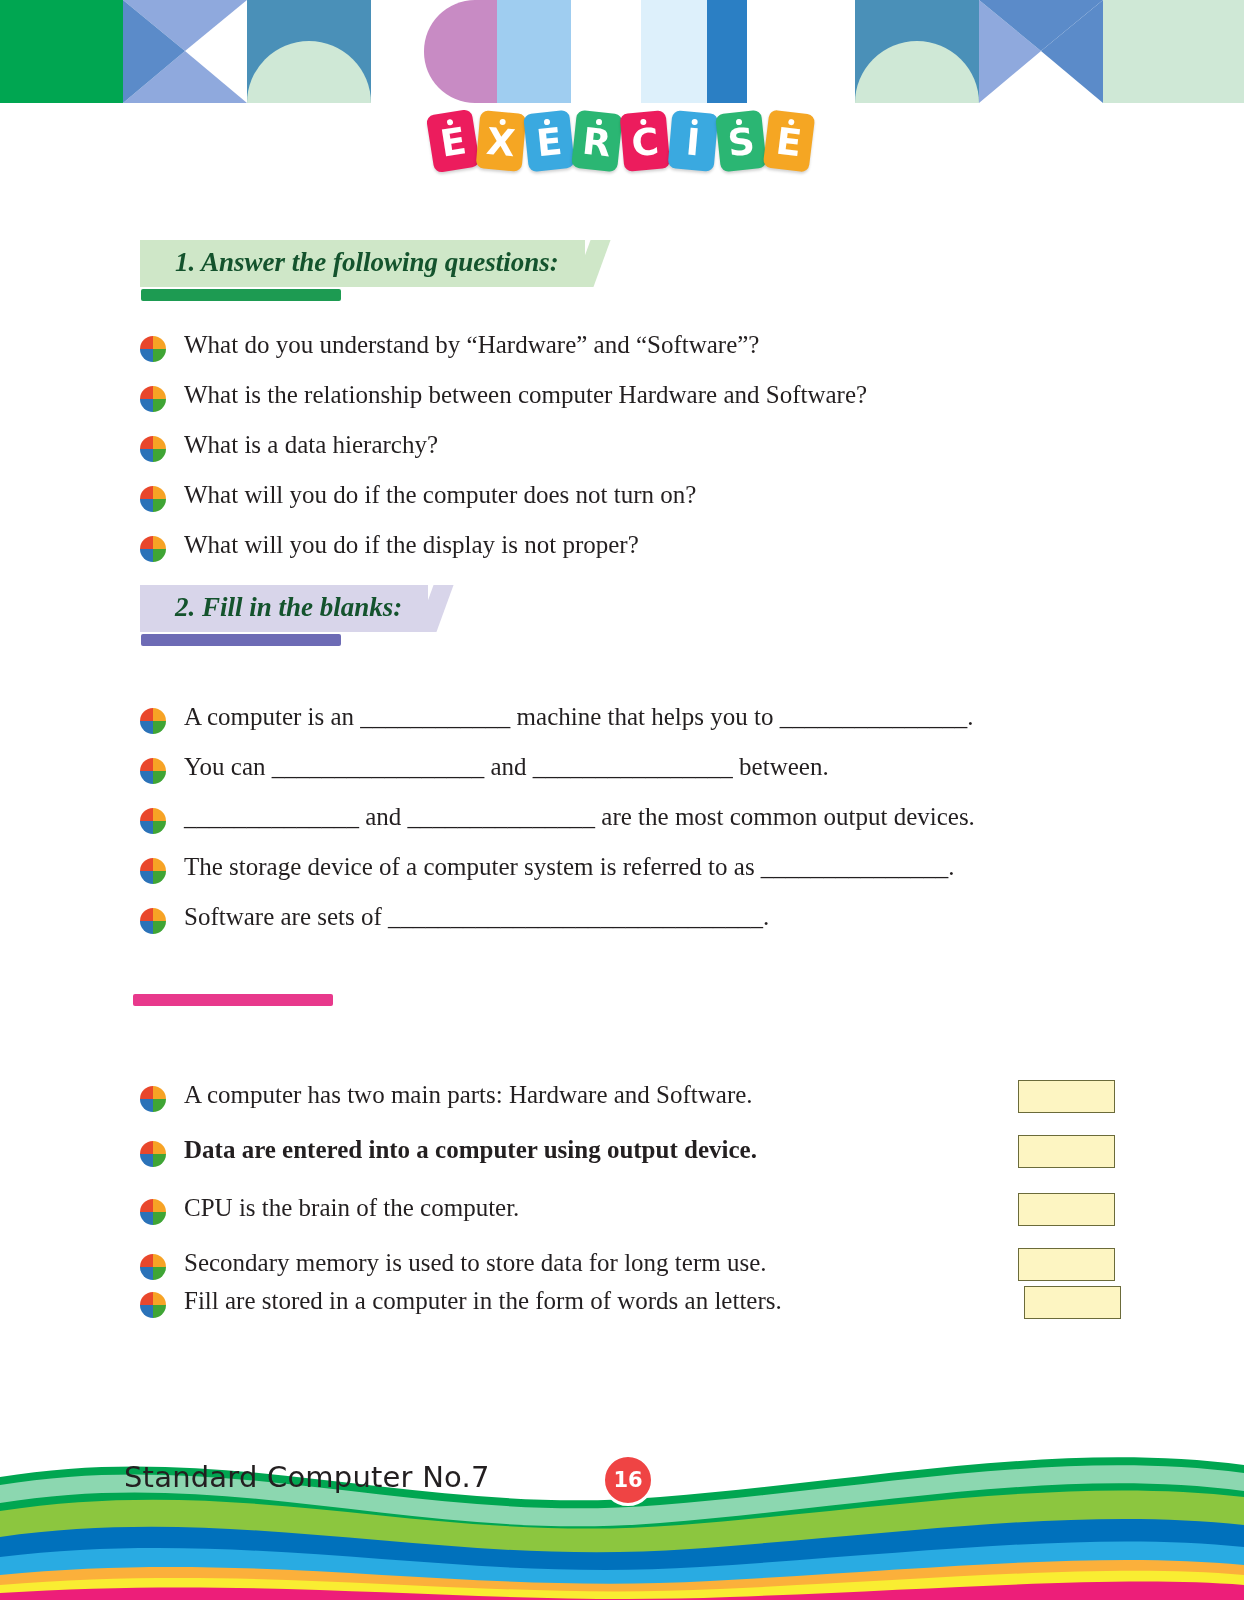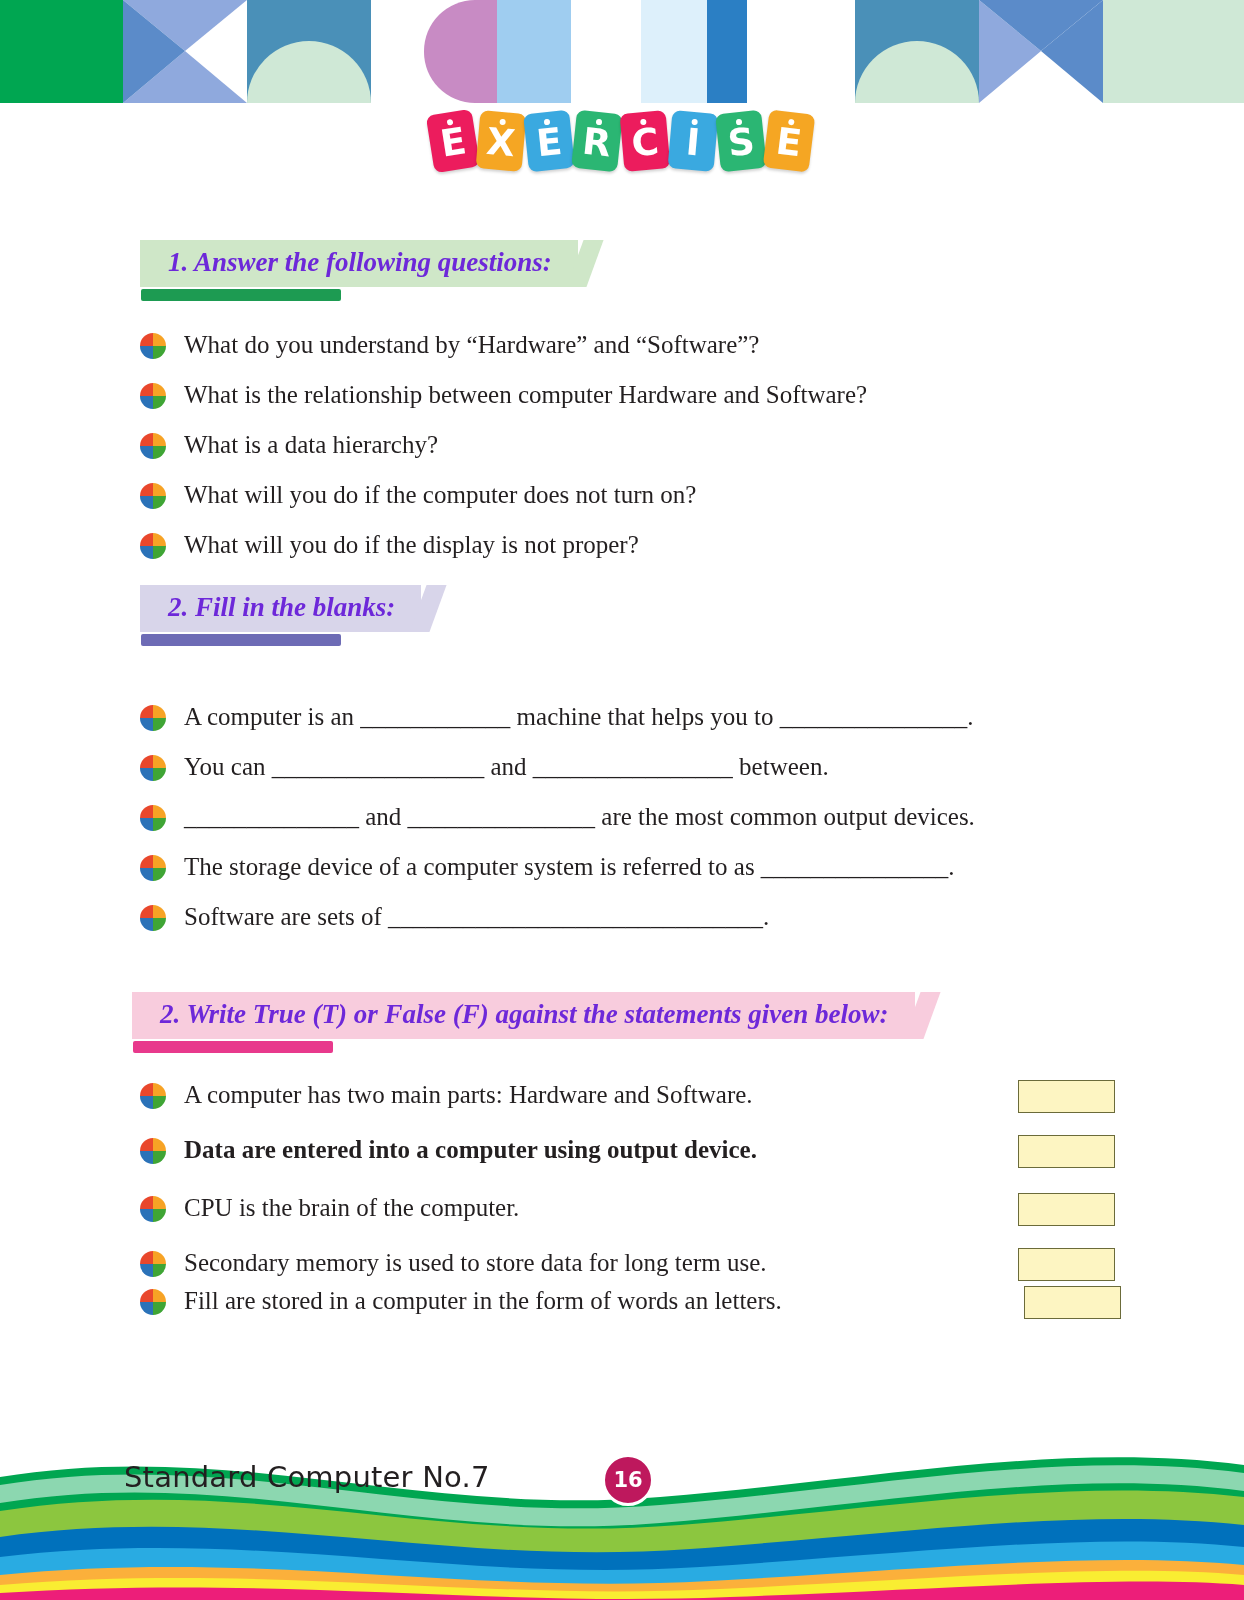--- a/index.html
+++ b/index.html
@@ -64,25 +64,25 @@
     border-radius: 50%;
     background: #ffffff;
   }
 
   
   .sec {
     position: absolute;
   }
   .sec-banner {
     display: inline-block;
-    padding: 7px 26px 9px 28px;
+    padding: 7px 26px 9px 35px;
     font-style: italic;
     font-weight: bold;
     font-size: 27px;
-    color: #6d28d9;
+    color: #14532d;
     font-family: "Liberation Serif", serif;
   }
   .sec-underline {
     width: 200px;
     height: 12px;
     margin-top: 2px;
     margin-left: 1px;
     border-radius: 2px;
   }
 
@@ -101,21 +101,21 @@
     right: -17px;
     width: 20px;
     height: 100%;
     transform: skewX(-20deg);
   }
 
   
   .list { position: absolute; }
   .item {
     display: flex;
-    align-items: flex-start;
+    align-items: flex-end;
     margin-bottom: 16px;
     position: relative;
   }
   .bullet {
     width: 26px;
     height: 26px;
     flex: 0 0 26px;
     margin-right: 18px;
     margin-top: 5px;
     position: relative;
@@ -164,21 +164,21 @@
     color: #231f20;
     letter-spacing: 0.2px;
   }
   .page-badge {
     position: absolute;
     left: 602px;
     bottom: 94px;
     width: 46px;
     height: 46px;
     border-radius: 50%;
-    background: #be185d;
+    background: #ef4444;
     color: #ffffff;
     font-family: "DejaVu Sans", sans-serif;
     font-weight: bold;
     font-size: 21px;
     text-align: center;
     line-height: 46px;
     border: 3px solid #ffffff;
   }
 </style>
 </head>
@@ -320,24 +320,20 @@
         <i class="q q1"></i>
         <i class="q q2"></i>
         <i class="q q3"></i>
         <i class="q q4"></i>
       </span>
     <span class="itext">Software are sets of ______________________________.</span>
   </div>
 </div>
 
 <div class="sec" style="top:992px; left:132px;">
-  <div class="banner-wrap">
-    <div class="sec-banner banner-pink">2. Write True (T) or False (F) against the statements given below:</div>
-    <div class="tail banner-pink"></div>
-  </div>
   <div class="sec-underline ul-pink"></div>
 </div>
 
 <div class="list" style="top:1078px; left:140px; width:975px;">
   <div class="item" style="margin-bottom:21px;">
     <span class="bullet">
         <i class="q q1"></i>
         <i class="q q2"></i>
         <i class="q q3"></i>
         <i class="q q4"></i>

